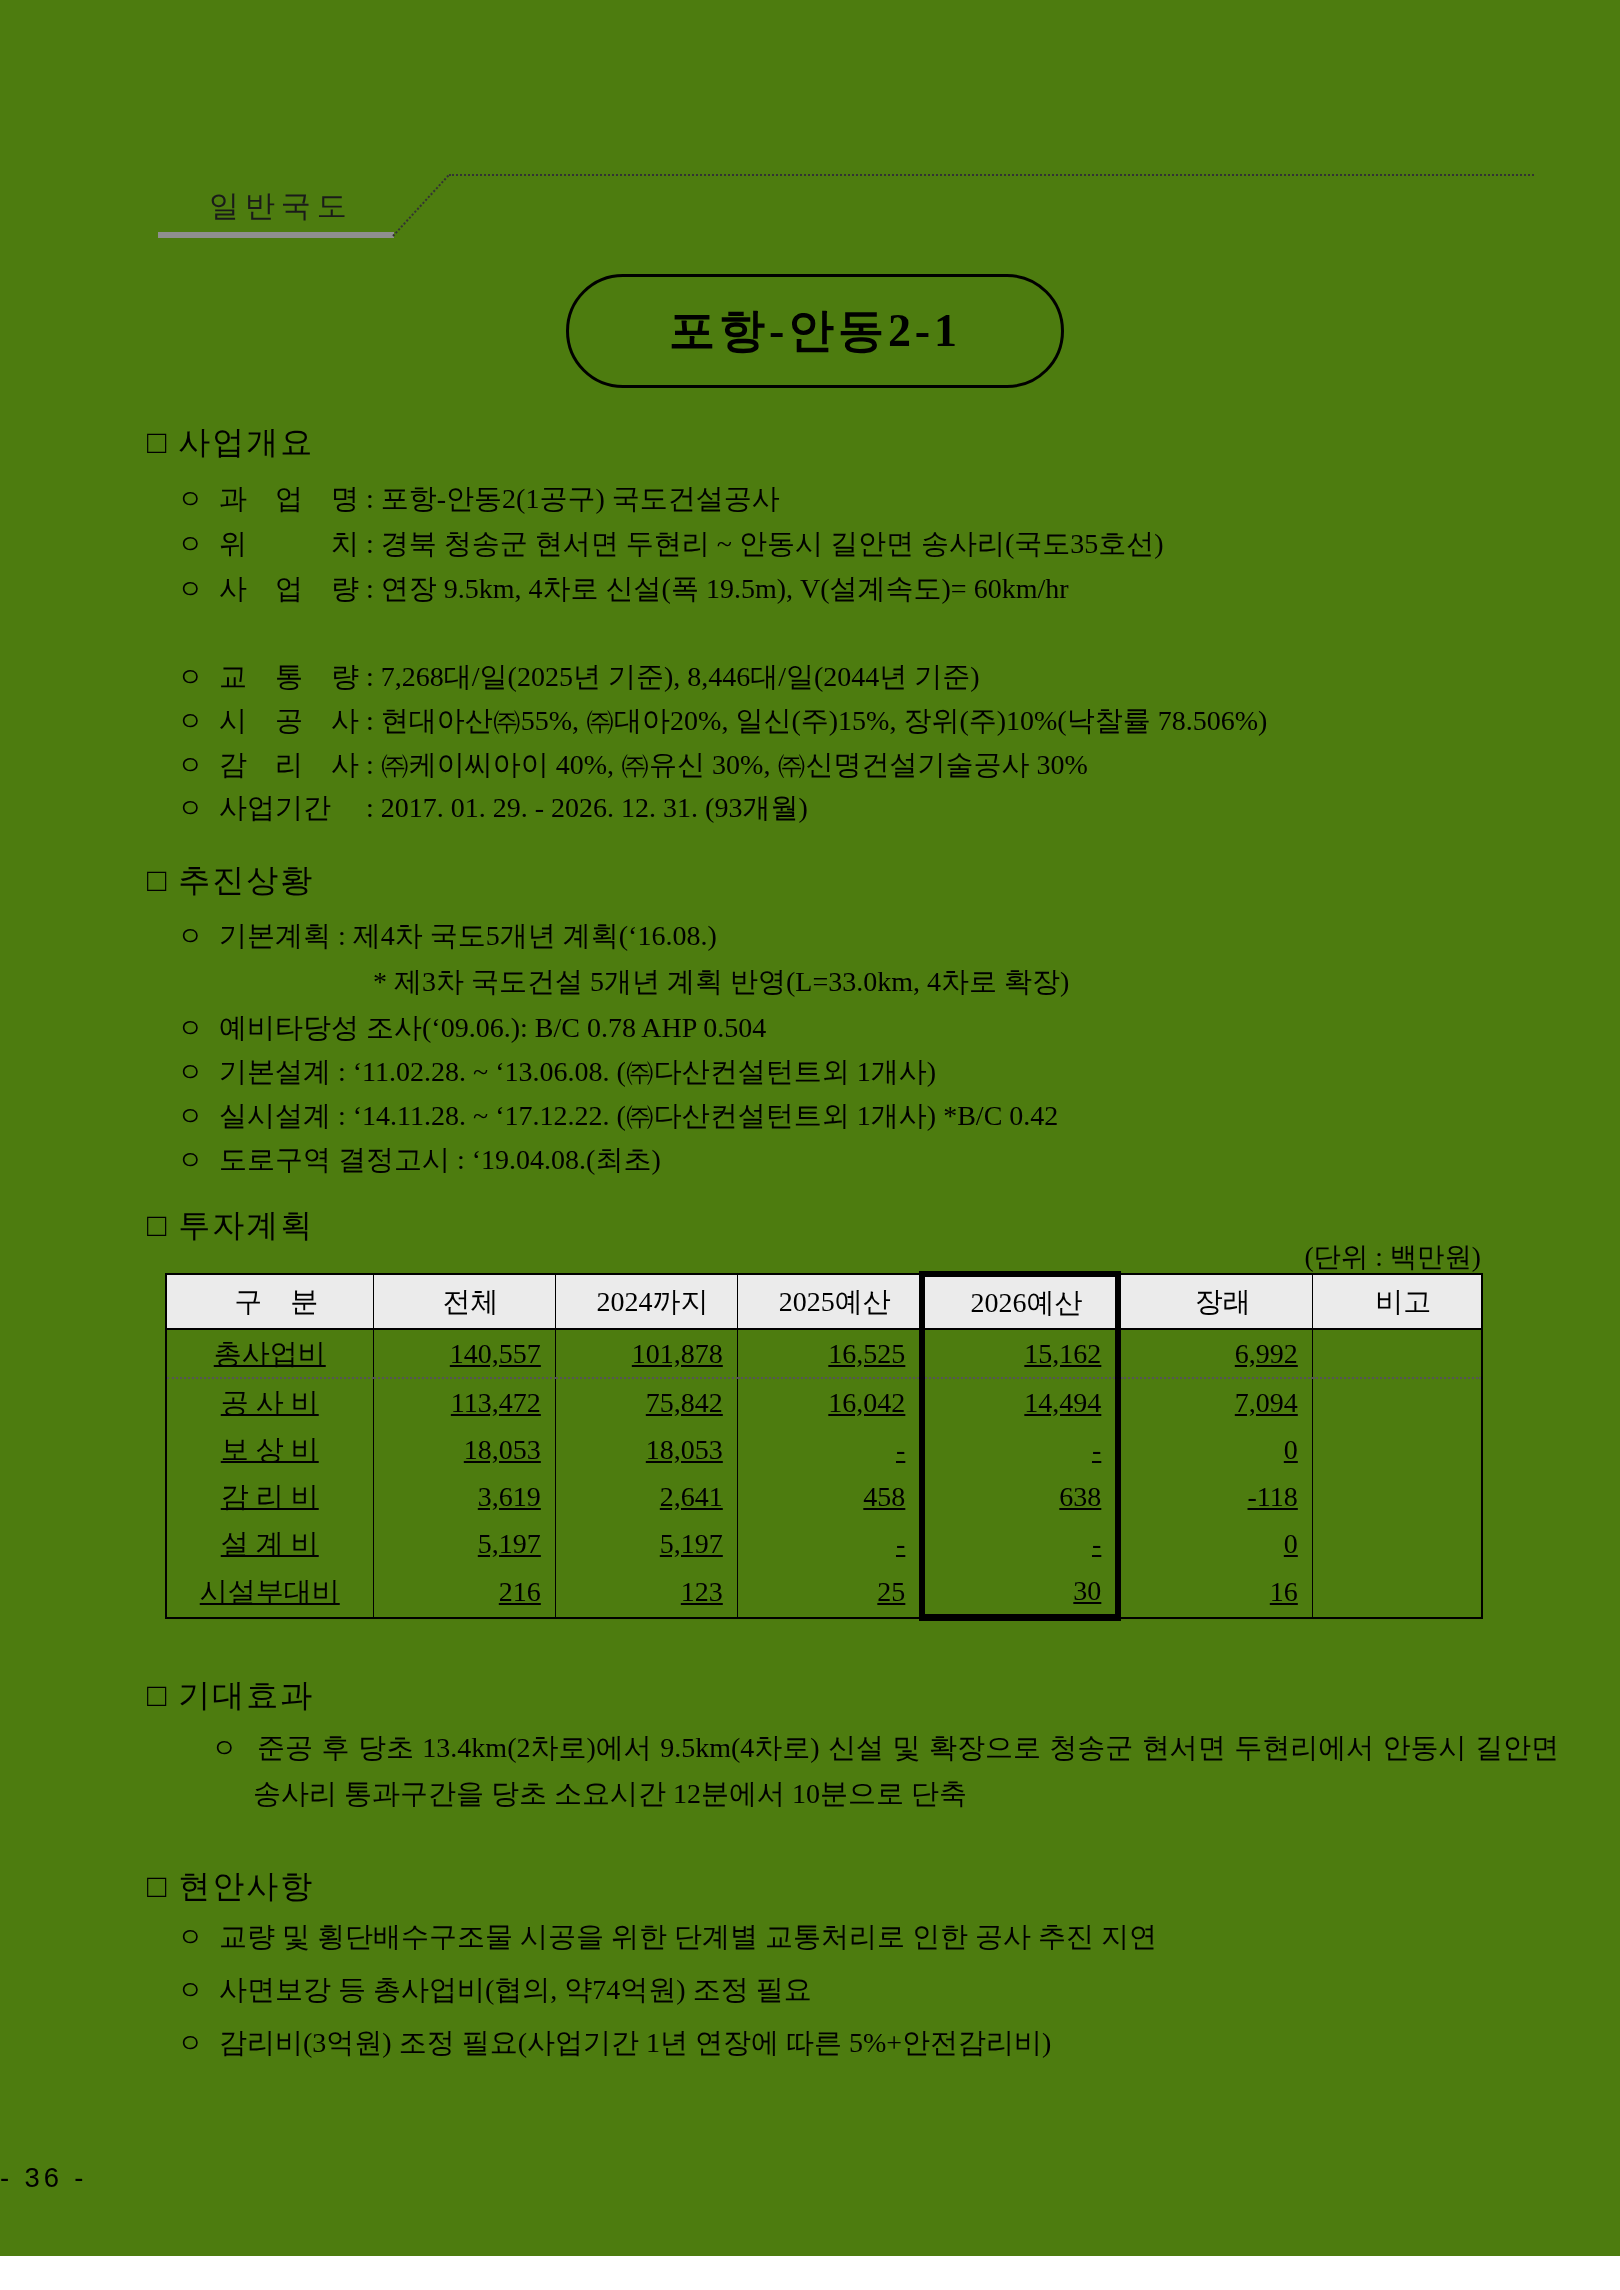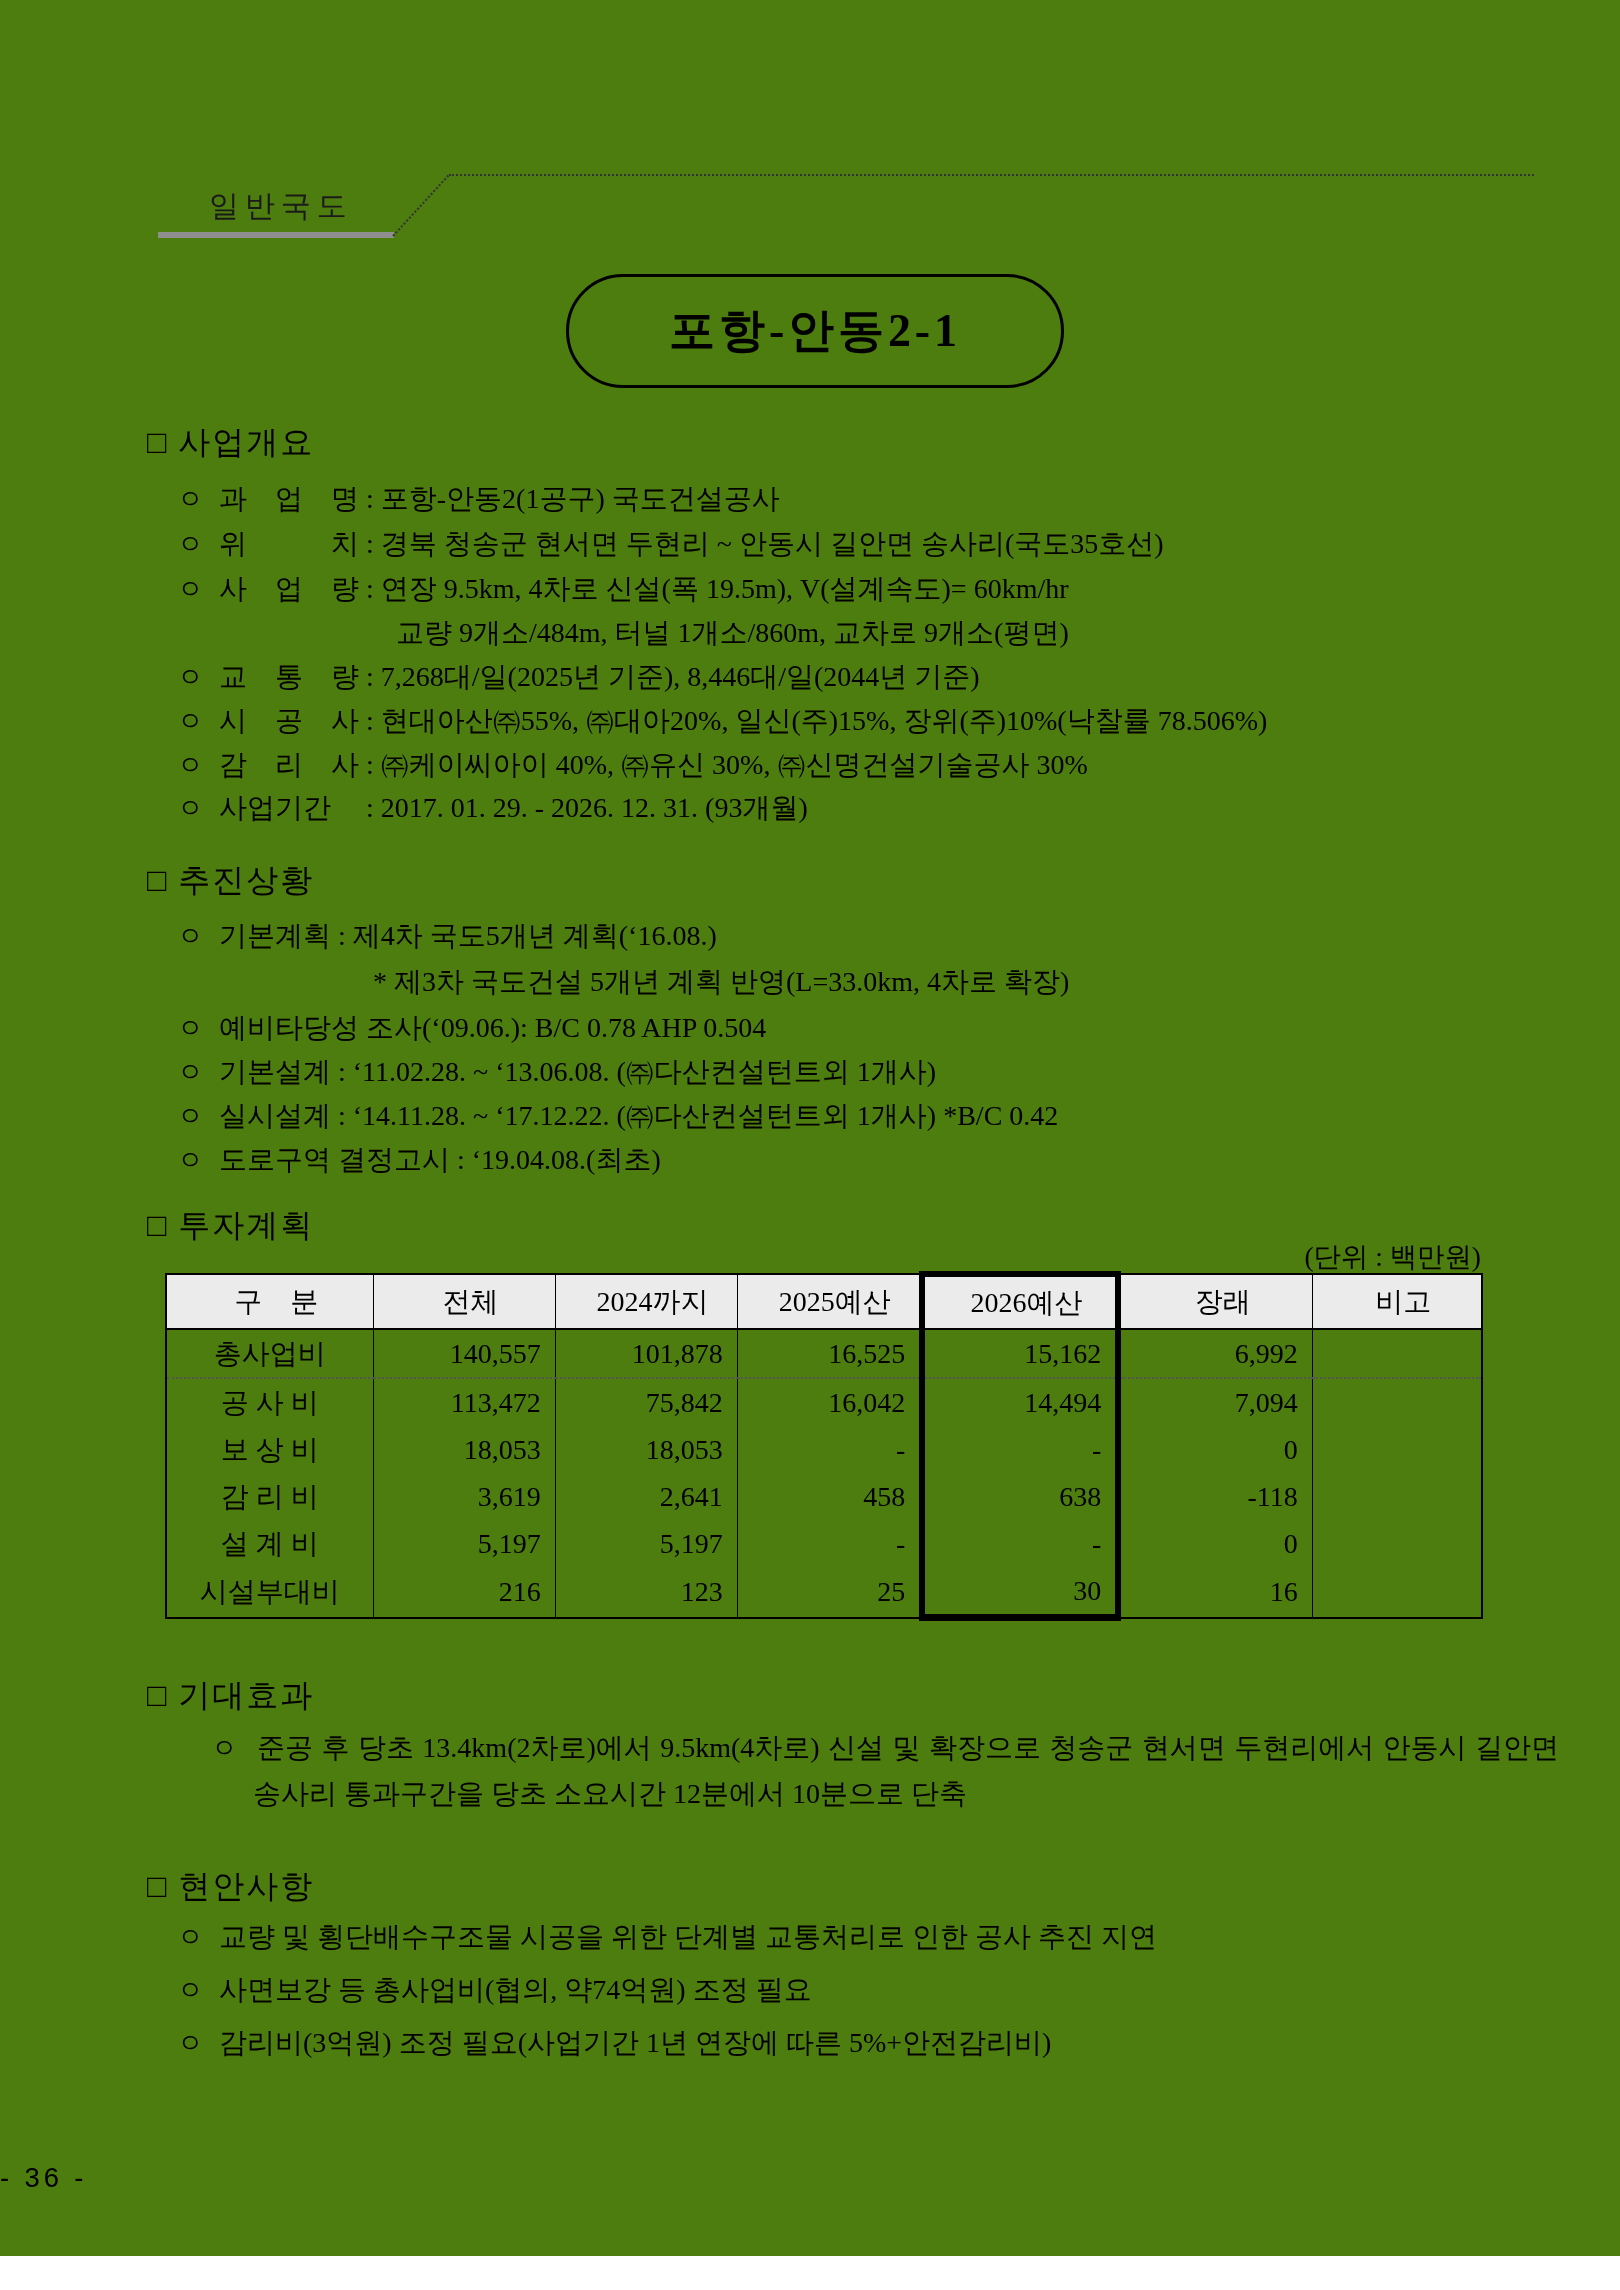--- a/index.html
+++ b/index.html
@@ -50,21 +50,21 @@
   .invest-table col.c2{width:182px} .invest-table col.c3{width:185px}
   .invest-table col.c4{width:196px} .invest-table col.c5{width:194px}
   .invest-table col.c6{width:170px}
   .invest-table { border:2.9px solid #000; }
   .invest-table th {
     background:#ebebeb; font-weight:normal; text-align:center;
     height:49px; border:1px solid #000; border-bottom:2px solid #000; white-space:pre;padding-left:14px;
   }
   .invest-table td {
     height:47px; border-left:1px solid #000; border-right:1px solid #000;
-    text-align:right; padding:0 13.7px 0 0; white-space:pre;
+    text-align:right; padding:0 13.7px 0 0; white-space:pre;text-decoration:underline;
   }
   .invest-table td.rowlabel { text-align:center; padding:0; }
   .invest-table tr.dotted td { border-bottom:2px dotted #555; }
   .invest-table .hl { border-left:6.9px solid #000; border-right:6.9px solid #000; }
   .invest-table th.hl { border-top:6.9px solid #000; }
   .invest-table tr.lastrow td.hl { border-bottom:7.8px solid #000;margin-top:15px; }
 
   
   .para {
     position:absolute; left:187px; top:1725px; width:1306px;
@@ -88,21 +88,20 @@
   <div class="hdr-bar"></div>
   <div class="hdr-diag"></div>
   <div class="hdr-dotline"></div>
 
   <div class="title-pill">포항-안동2-1</div>
 
   <div class="sec-heading" style="top:421px">□ 사업개요</div>
   <div class="line" style="top:480px"><span class="bullet">ㅇ</span><span>과　업　명 : 포항-안동2(1공구) 국도건설공사</span></div>
   <div class="line" style="top:525px"><span class="bullet">ㅇ</span><span>위　　　치 : 경북 청송군 현서면 두현리 ~ 안동시 길안면 송사리(국도35호선)</span></div>
   <div class="line" style="top:570px"><span class="bullet">ㅇ</span><span>사　업　량 : 연장 9.5km, 4차로 신설(폭 19.5m), V(설계속도)= 60km/hr</span></div>
-  <div class="line cont-ov" style="top:614px"><span>교량 9개소/484m, 터널 1개소/860m, 교차로 9개소(평면)</span></div>
   <div class="line" style="top:658px"><span class="bullet">ㅇ</span><span>교　통　량 : 7,268대/일(2025년 기준), 8,446대/일(2044년 기준)</span></div>
   <div class="line" style="top:702px"><span class="bullet">ㅇ</span><span>시　공　사 : 현대아산㈜55%, ㈜대아20%, 일신(주)15%, 장위(주)10%(낙찰률 78.506%)</span></div>
   <div class="line" style="top:746px"><span class="bullet">ㅇ</span><span>감　리　사 : ㈜케이씨아이 40%, ㈜유신 30%, ㈜신명건설기술공사 30%</span></div>
   <div class="line" style="top:789px"><span class="bullet">ㅇ</span><span>사업기간　 : 2017. 01. 29. - 2026. 12. 31. (93개월)</span></div>
 
   <div class="sec-heading" style="top:859px">□ 추진상황</div>
   <div class="line" style="top:917px"><span class="bullet">ㅇ</span><span>기본계획 : 제4차 국도5개년 계획(‘16.08.)</span></div>
   <div class="line cont-pr" style="top:963px"><span>* 제3차 국도건설 5개년 계획 반영(L=33.0km, 4차로 확장)</span></div>
   <div class="line" style="top:1009px"><span class="bullet">ㅇ</span><span>예비타당성 조사(‘09.06.): B/C 0.78 AHP 0.504</span></div>
   <div class="line" style="top:1053px"><span class="bullet">ㅇ</span><span>기본설계 : ‘11.02.28. ~ ‘13.06.08. (㈜다산컨설턴트외 1개사)</span></div>

